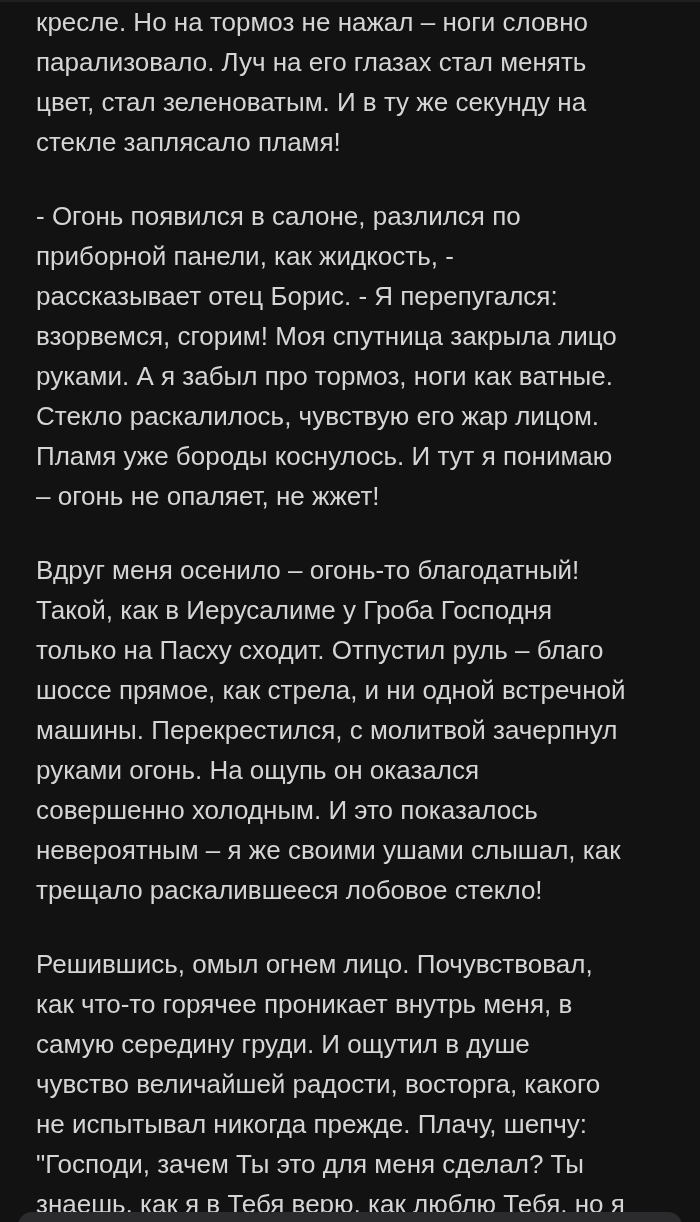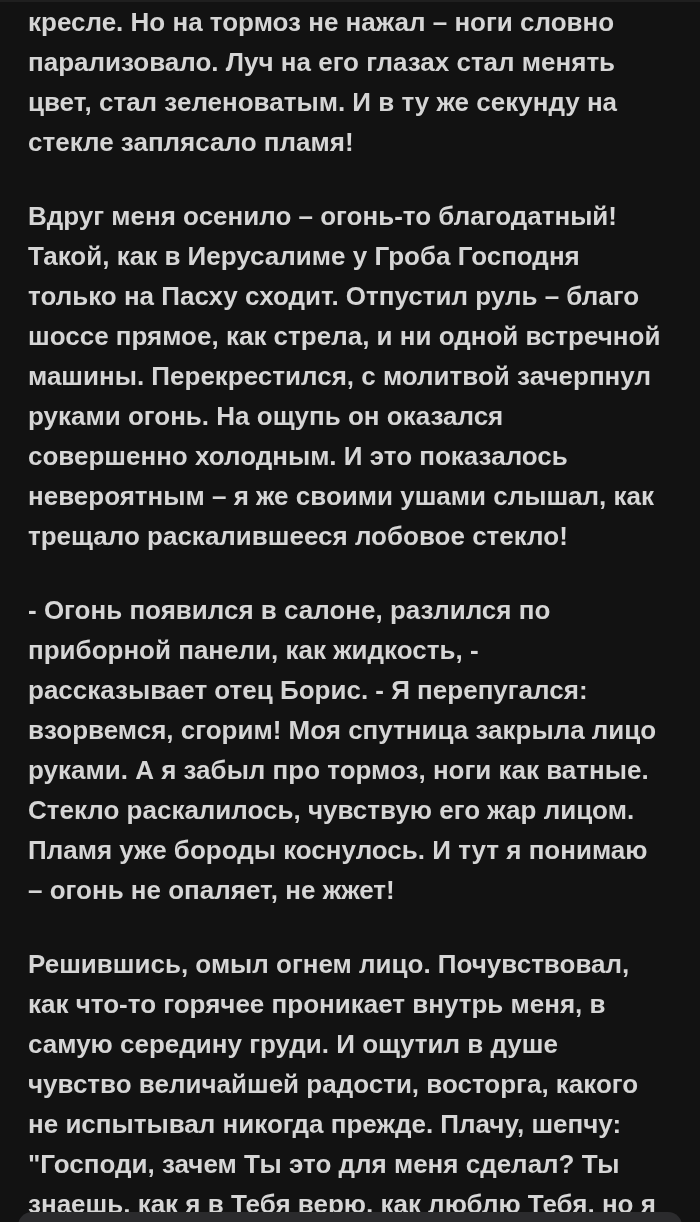--- a/index.html
+++ b/index.html
@@ -21,27 +21,27 @@
     background: #1f1f1f;
   }
   .reading-surface {
     position: absolute;
     top: 0; left: 0; right: 0; bottom: 0;
     padding: 2px 28px 0 28px;
     box-sizing: border-box;
     color: #d5d5d5;
   }
   .story-paragraph {
-    margin: 0 0 34px 0;
+    margin: 0 0 34px 8px;
     font-size: 26px;
     line-height: 40px;
     letter-spacing: 0px;
     white-space: pre-line;
     text-align: left;
-    font-weight: 700;
+    font-weight: 400;
   }
   .bottom-sheet {
     position: absolute;
     left: 18px;
     right: 18px;
     top: 1212px;
     height: 30px;
     background: #2b2b2d;
     border-radius: 14px 14px 0 0;
   }
@@ -49,37 +49,37 @@
 </head>
 <body>
 
 <div class="top-hairline"></div>
 
 <main class="reading-surface">
   <p class="story-paragraph">кресле. Но на тормоз не нажал – ноги словно
 парализовало. Луч на его глазах стал менять
 цвет, стал зеленоватым. И в ту же секунду на
 стекле заплясало пламя!</p>
+  <p class="story-paragraph">- Огонь появился в салоне, разлился по
+приборной панели, как жидкость, -
+рассказывает отец Борис. - Я перепугался:
+взорвемся, сгорим! Моя спутница закрыла лицо
+руками. А я забыл про тормоз, ноги как ватные.
+Стекло раскалилось, чувствую его жар лицом.
+Пламя уже бороды коснулось. И тут я понимаю
+– огонь не опаляет, не жжет!</p>
   <p class="story-paragraph">Вдруг меня осенило – огонь-то благодатный!
 Такой, как в Иерусалиме у Гроба Господня
 только на Пасху сходит. Отпустил руль – благо
 шоссе прямое, как стрела, и ни одной встречной
 машины. Перекрестился, с молитвой зачерпнул
 руками огонь. На ощупь он оказался
 совершенно холодным. И это показалось
 невероятным – я же своими ушами слышал, как
 трещало раскалившееся лобовое стекло!</p>
-  <p class="story-paragraph">- Огонь появился в салоне, разлился по
-приборной панели, как жидкость, -
-рассказывает отец Борис. - Я перепугался:
-взорвемся, сгорим! Моя спутница закрыла лицо
-руками. А я забыл про тормоз, ноги как ватные.
-Стекло раскалилось, чувствую его жар лицом.
-Пламя уже бороды коснулось. И тут я понимаю
-– огонь не опаляет, не жжет!</p>
   <p class="story-paragraph">Решившись, омыл огнем лицо. Почувствовал,
 как что-то горячее проникает внутрь меня, в
 самую середину груди. И ощутил в душе
 чувство величайшей радости, восторга, какого
 не испытывал никогда прежде. Плачу, шепчу:
 "Господи, зачем Ты это для меня сделал? Ты
 знаешь, как я в Тебя верю, как люблю Тебя, но я</p>
 </main>
 
 <div class="bottom-sheet"></div>

